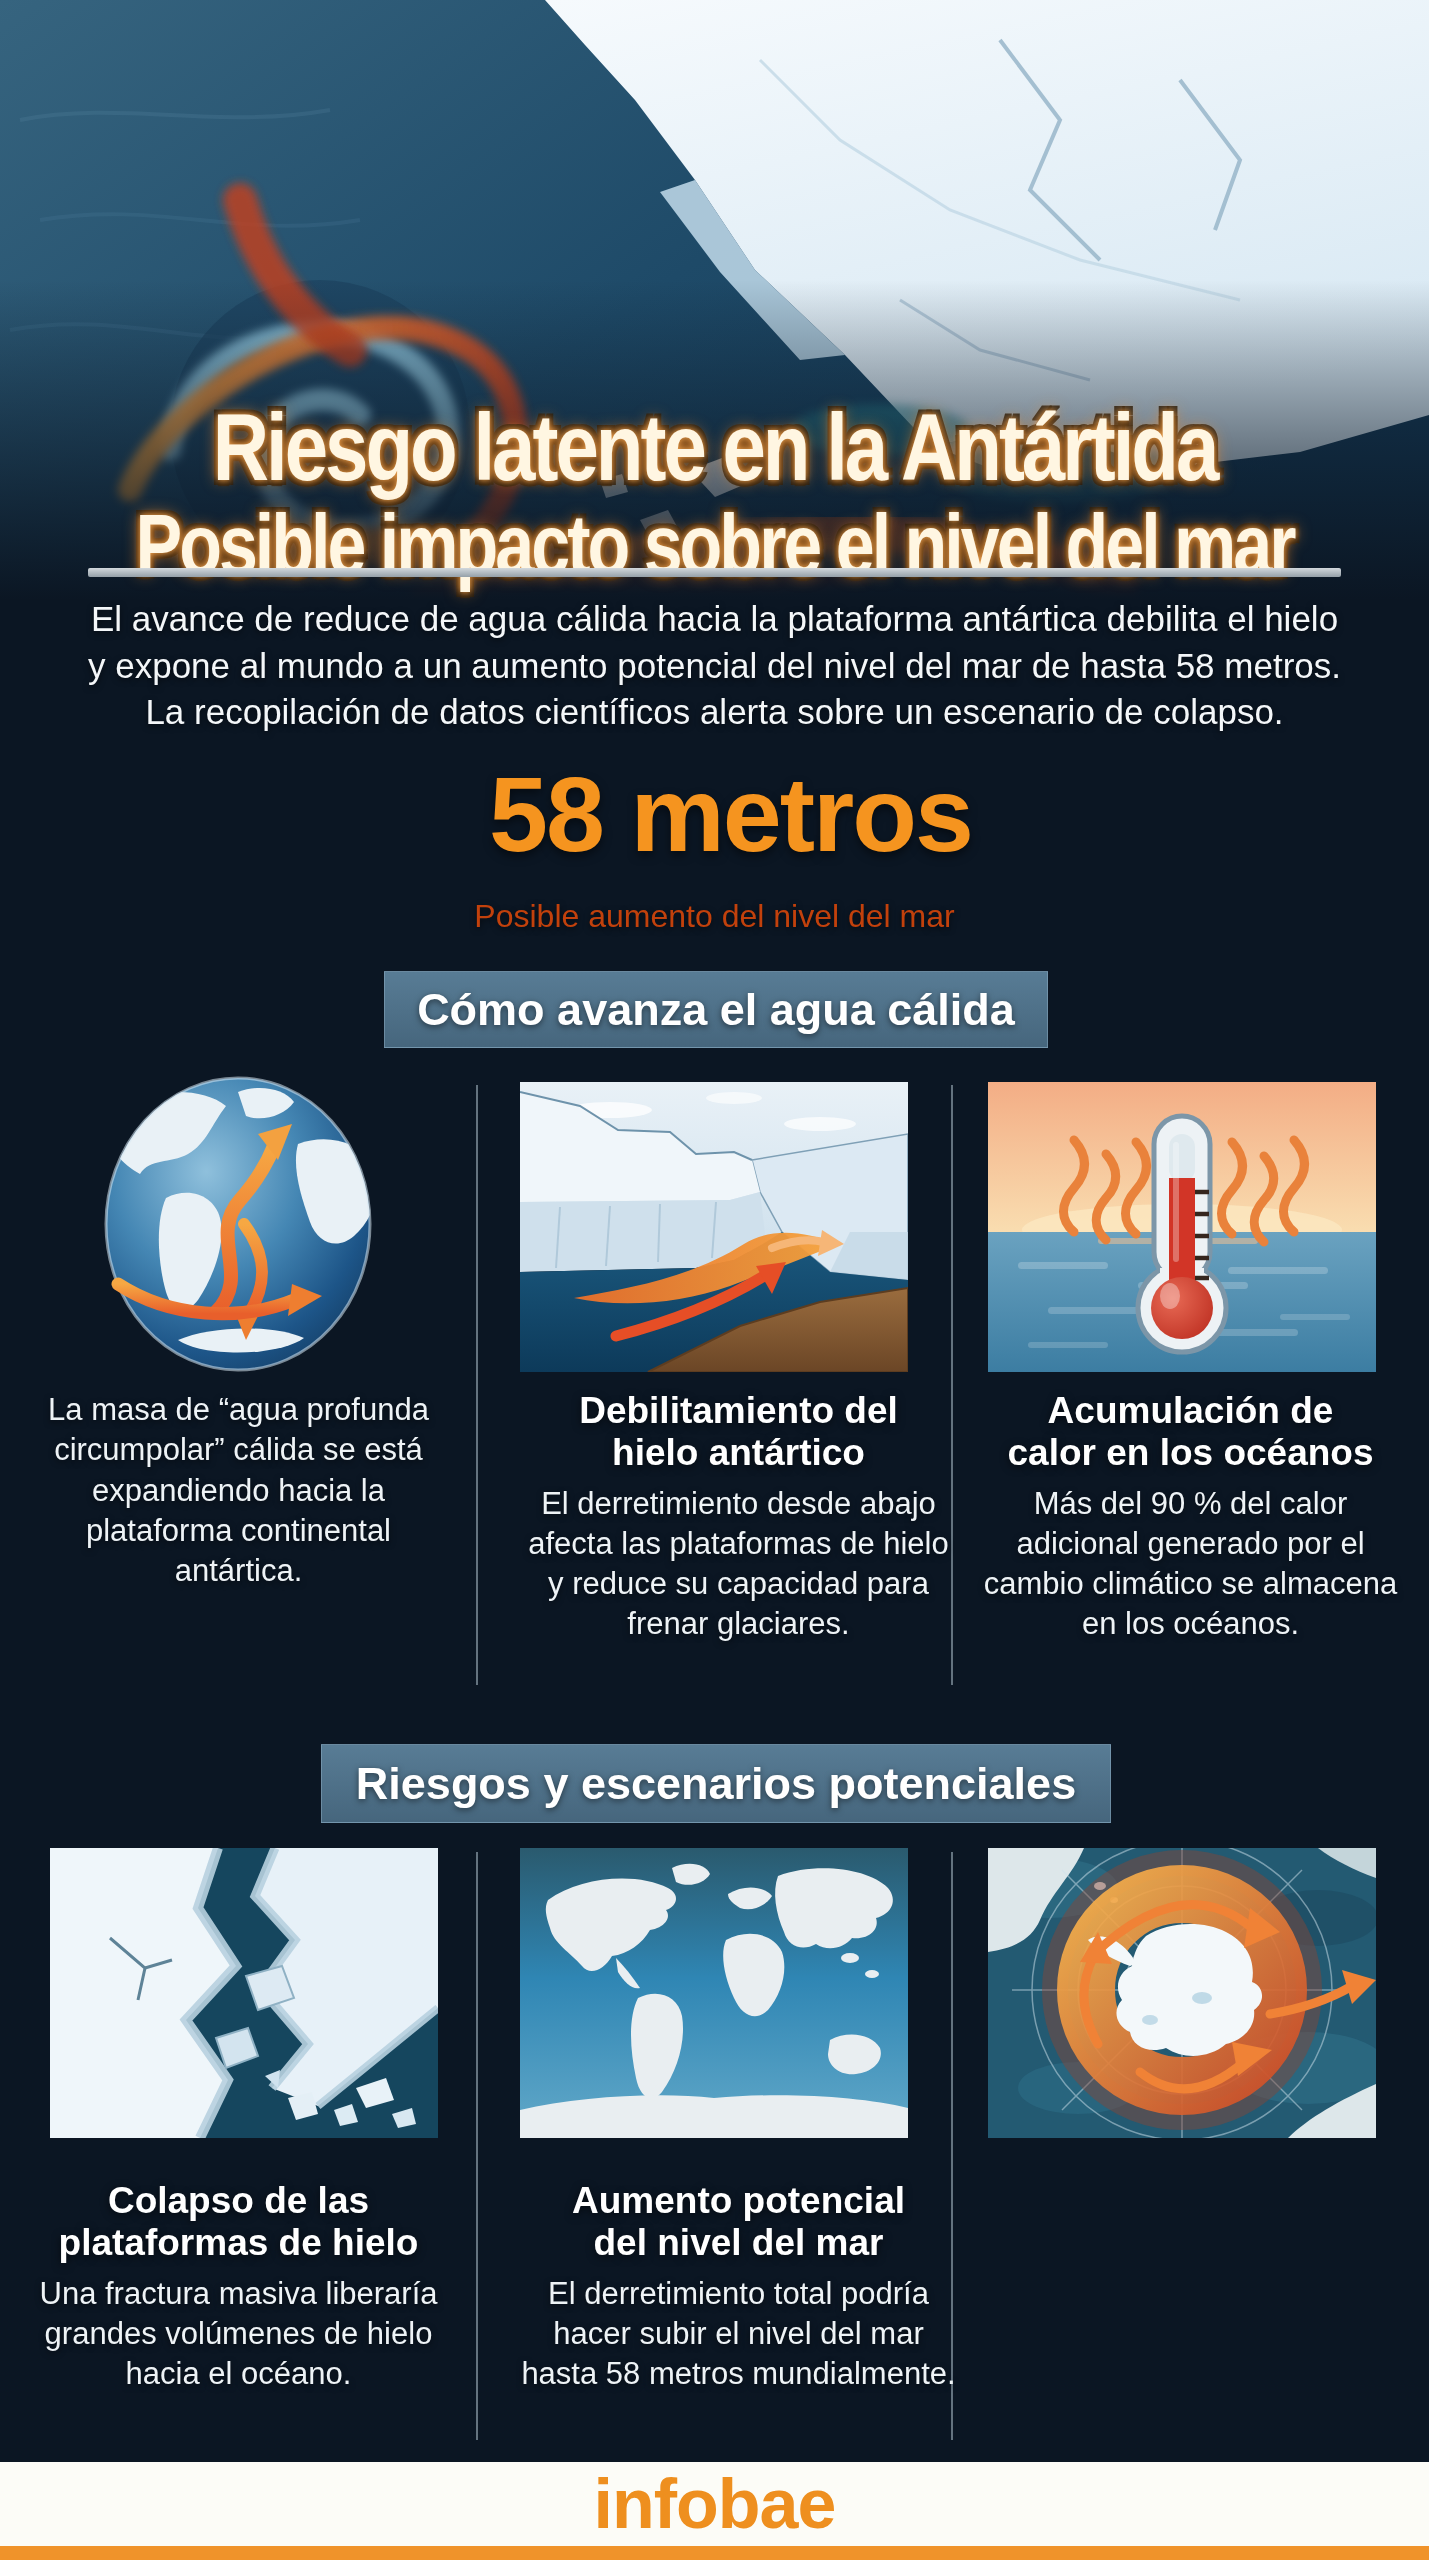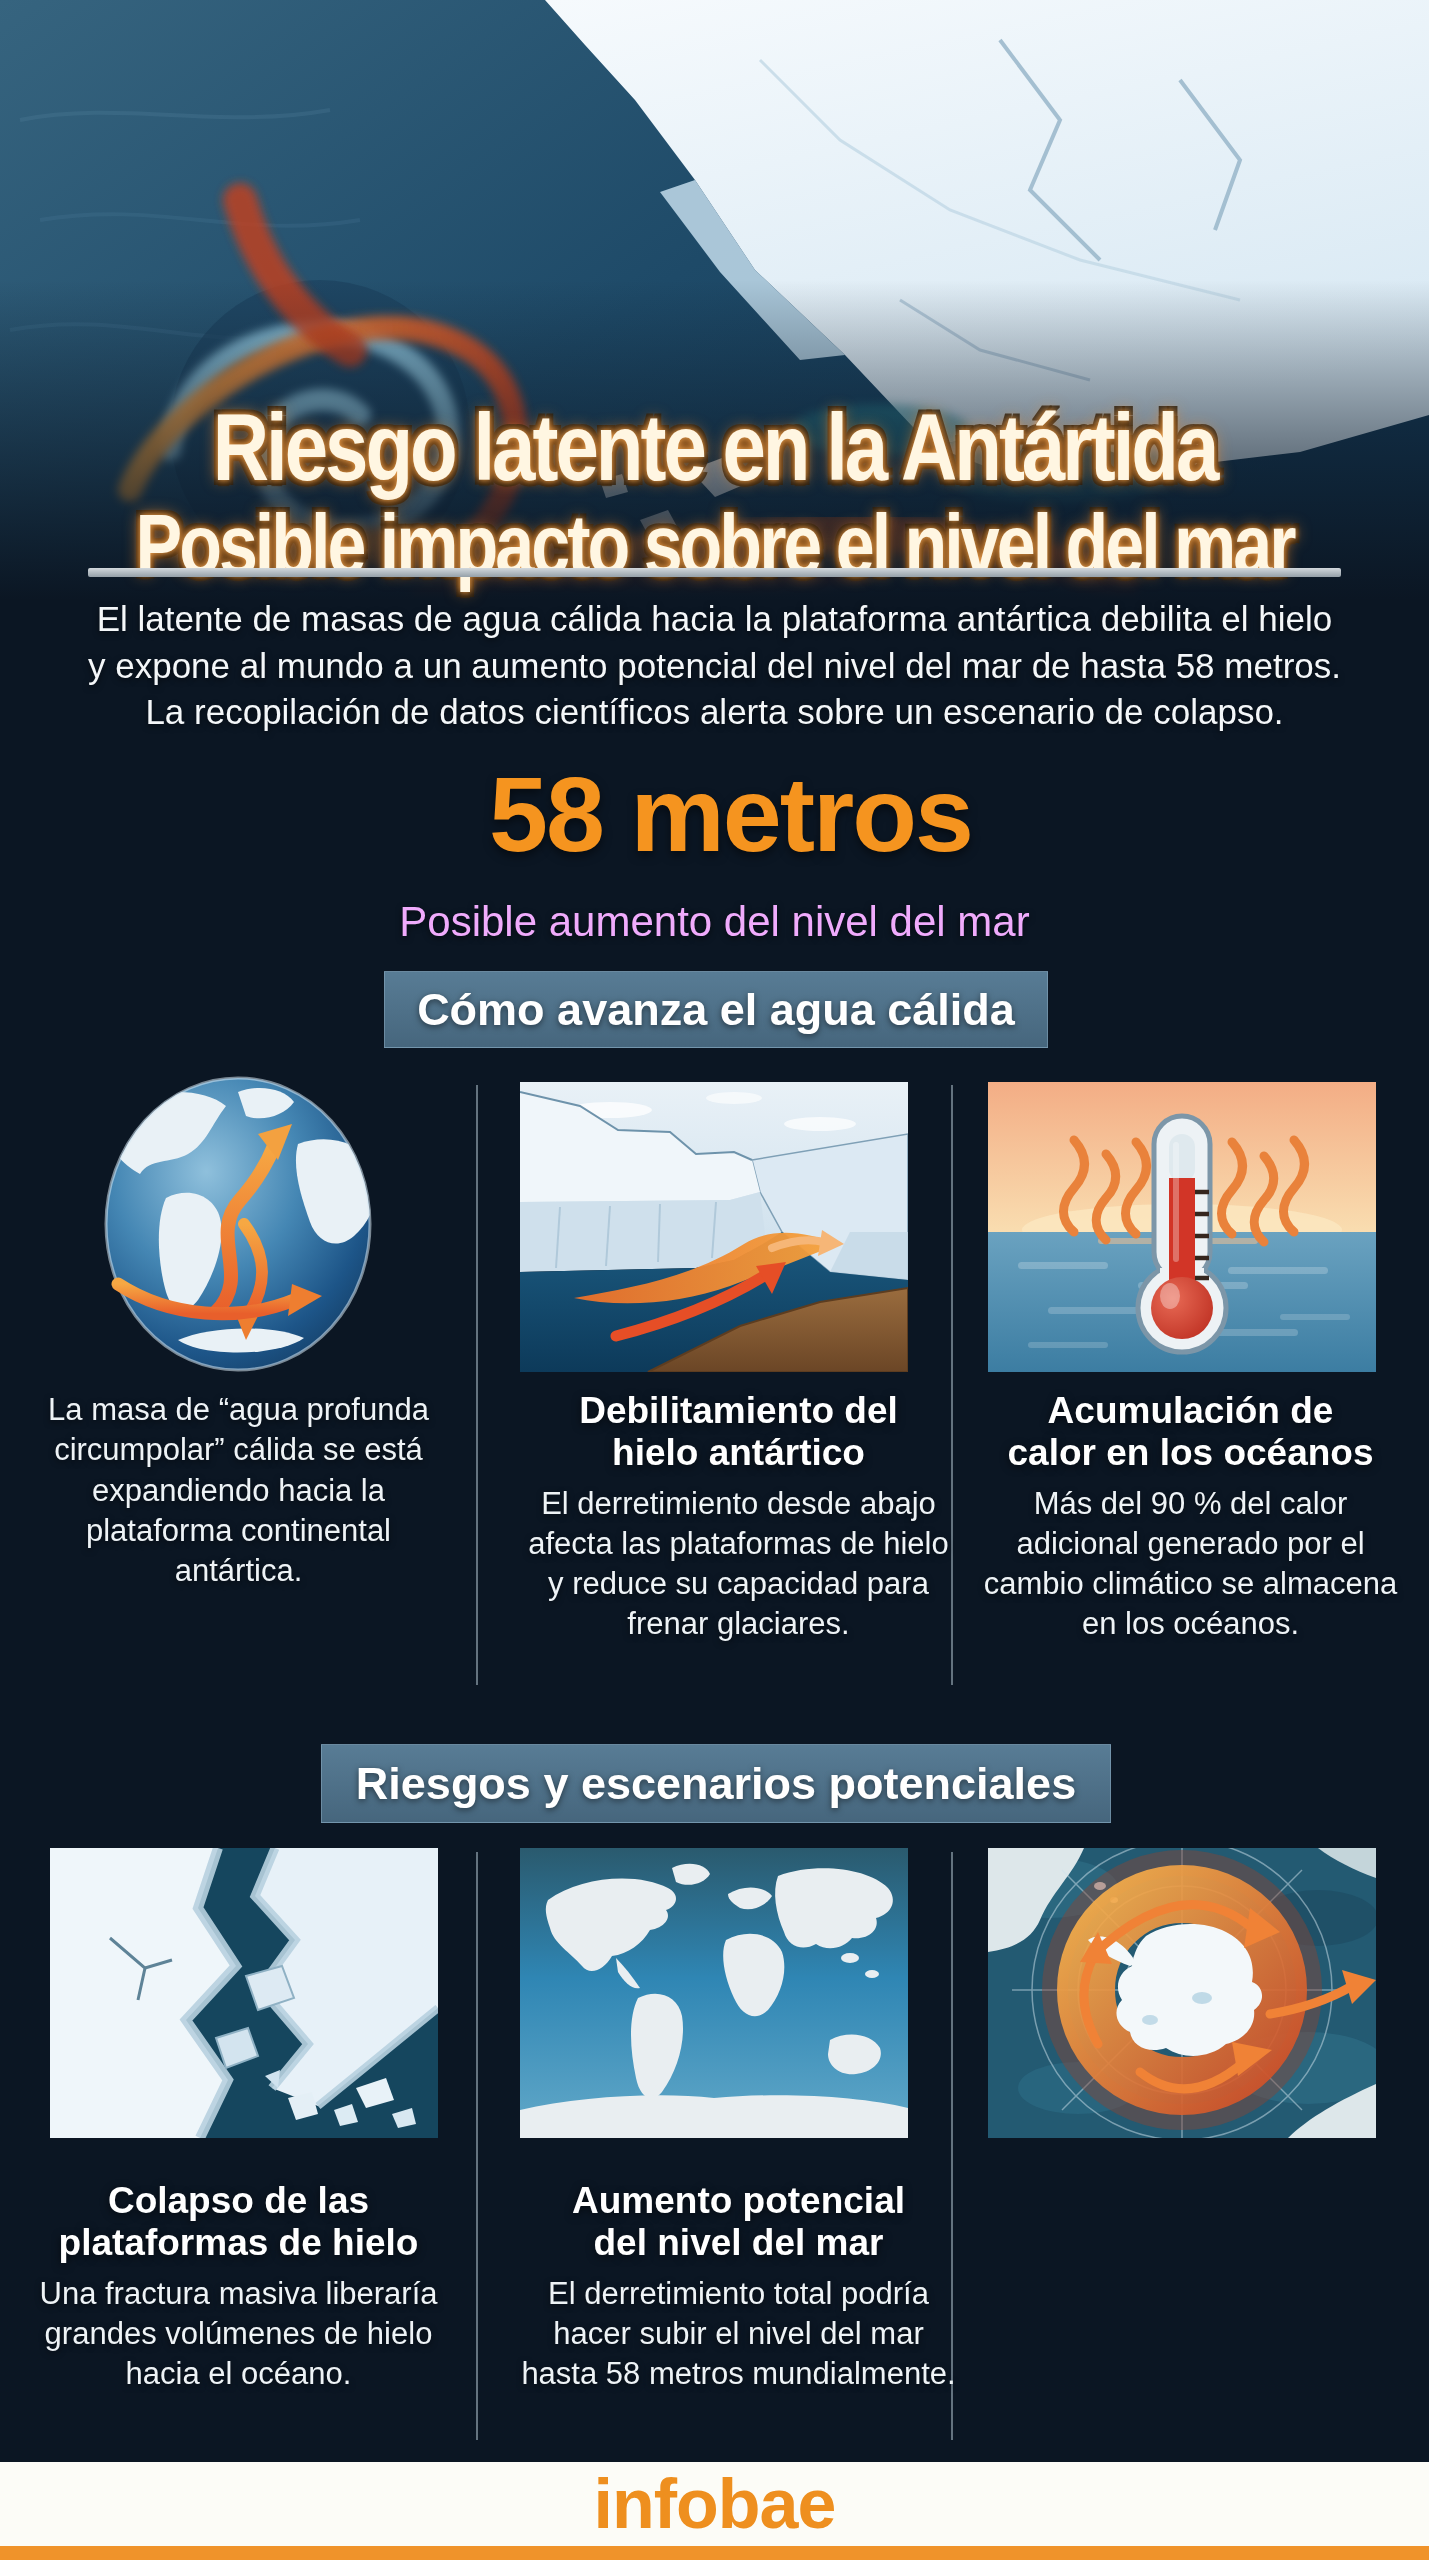--- a/index.html
+++ b/index.html
@@ -29,21 +29,21 @@
     background:linear-gradient(#d2d8dc,#95a0a8);}
 
   .intro{top:596px;left:0;width:100%;text-align:center;
     font-size:35px;line-height:1.33;color:#f4f7f9;
     text-shadow:0 2px 6px rgba(0,0,0,.6);}
 
   .stat-value{top:754px;left:16px;width:100%;text-align:center;margin:0;
     font-size:106px;font-weight:bold;color:#f5941f;letter-spacing:-2px;
     text-shadow:0 4px 10px rgba(0,0,0,.5);}
   .stat-label{top:898px;left:0;width:100%;text-align:center;
-    font-size:42px;color:#f0abfc;text-shadow:0 2px 6px rgba(0,0,0,.6);}
+    font-size:32px;color:#c2410c;text-shadow:0 2px 6px rgba(0,0,0,.6);}
 
   .section-bar{
     display:flex;align-items:center;justify-content:center;
     background:linear-gradient(#587c95,#46667d);
     border:1px solid rgba(160,190,210,.4);
     font-size:45px;font-weight:bold;color:#fff;
     text-shadow:0 2px 6px rgba(0,0,0,.5);
   }
   .bar-1{top:971px;left:384px;width:662px;height:75px;}
   .bar-2{top:1744px;left:321px;width:788px;height:77px;}
@@ -120,21 +120,21 @@
       <polygon points="600,480 622,474 628,492 606,498" fill="#d3e5f0" opacity="0.9"></polygon>
       <rect x="0" y="280" width="1429" height="320" fill="url(#hFade)"></rect>
     </svg>
   </div>
 
   <h1 class="abs main-title">Riesgo latente en la Antártida</h1>
   <h2 class="abs main-subtitle">Posible impacto sobre el nivel del mar</h2>
   <div class="abs rule"></div>
 
   <div class="abs intro">
-    <div>El latente de masas de agua cálida hacia la plataforma antártica debilita el hielo</div>
+    <div>El avance de reduce de agua cálida hacia la plataforma antártica debilita el hielo</div>
     <div>y expone al mundo a un aumento potencial del nivel del mar de hasta 58 metros.</div>
     <div>La recopilación de datos científicos alerta sobre un escenario de colapso.</div>
   </div>
 
   <p class="abs stat-value">58 metros</p>
   <div class="abs stat-label">Posible aumento del nivel del mar</div>
 
   <div class="abs section-bar bar-1">
     <span>Cómo avanza el agua cálida</span>
   </div>

